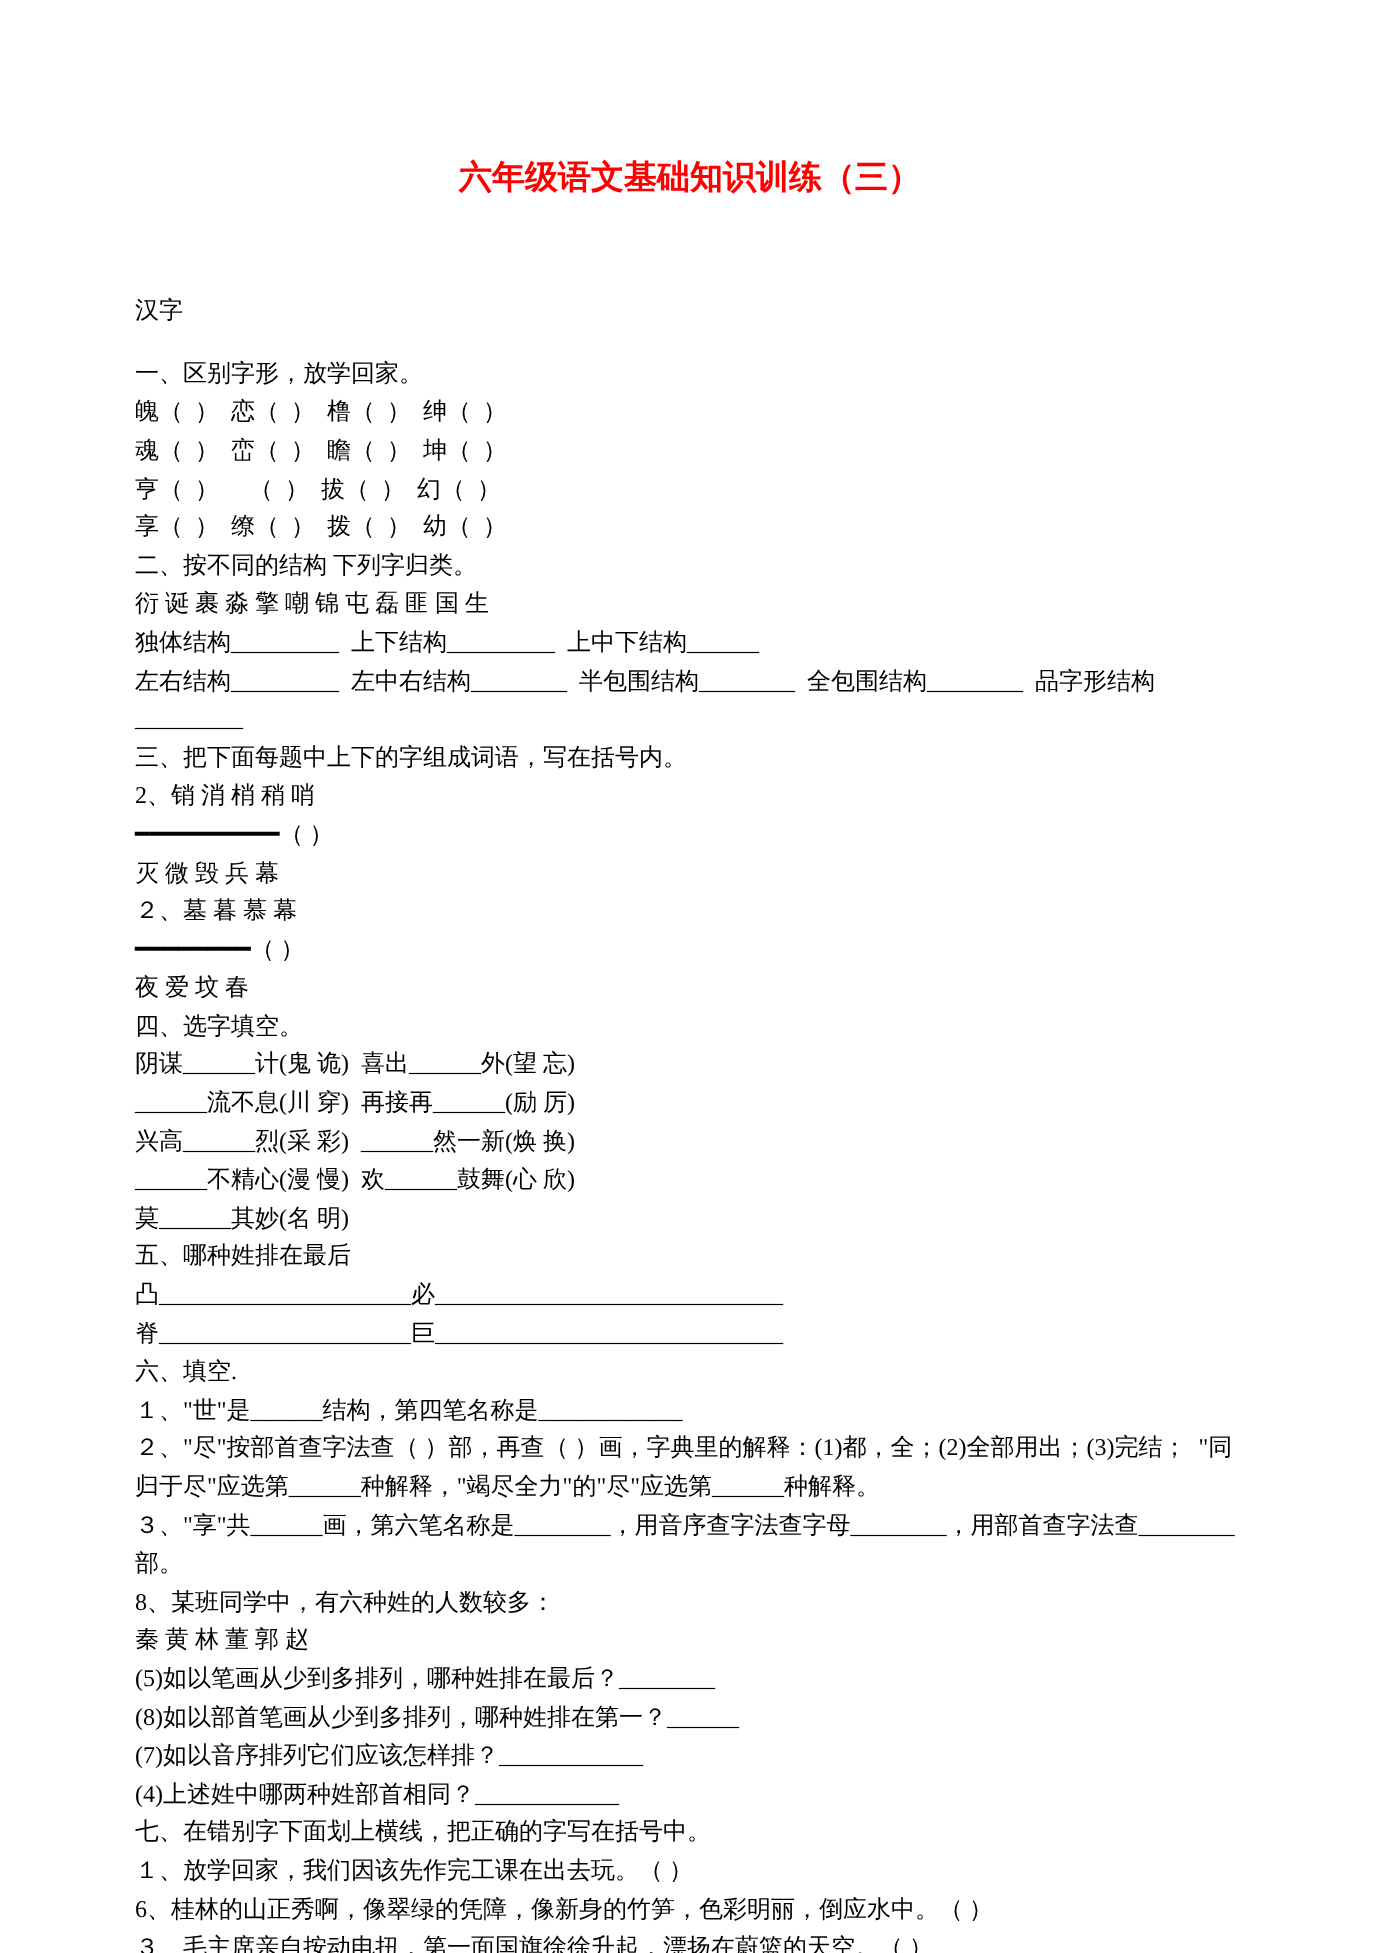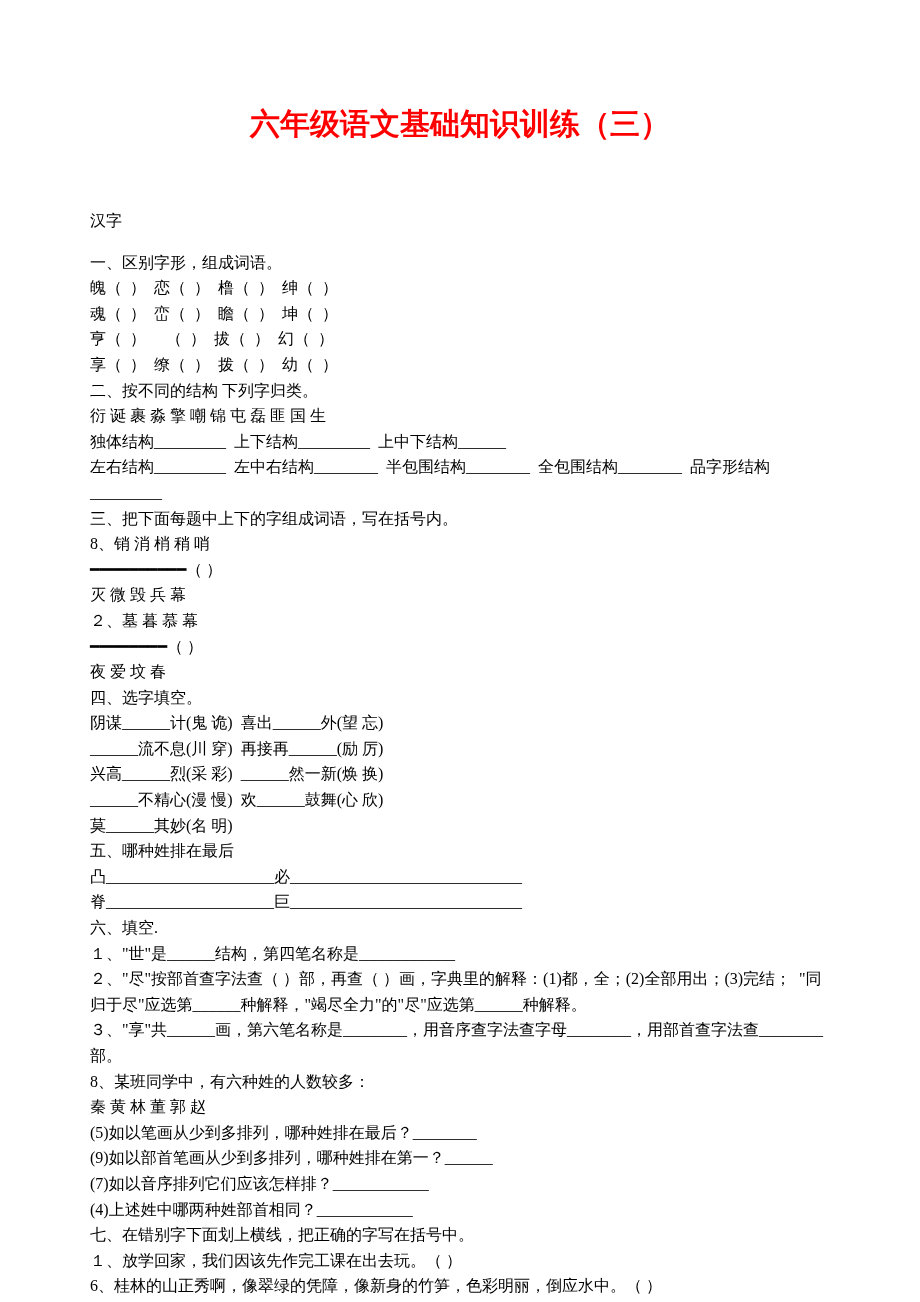--- a/index.html
+++ b/index.html
@@ -8,54 +8,54 @@
     line-height: 1.6;
     color: #000;
     background: #fff;
     width: 920px;
     margin: 0;
     padding: 100px 90px 60px 90px;
     box-sizing: border-box;
   }
   .title {
     color: #ff0000;
-    font-size: 30px;
+    font-size: 22px;
     font-weight: bold;
     text-align: center;
     margin-bottom: 60px;
   }
   .line {
     margin: 0;
     white-space: pre-wrap;
   }
   .section-gap {
     height: 16px;
   }
 </style>
 </head>
 <body>
 
 <div class="title">六年级语文基础知识训练（三）</div>
 
 <p class="line">汉字</p>
 <div class="section-gap"></div>
 
-<p class="line">一、区别字形，组成词语。</p>
+<p class="line">一、区别字形，放学回家。</p>
 <p class="line">魄（  ）  恋（  ）  橹（  ）  绅（  ）</p>
 <p class="line">魂（  ）  峦（  ）  瞻（  ）  坤（  ）</p>
 <p class="line">亨（  ）     （  ）  拔（  ）  幻（  ）</p>
 <p class="line">享（  ）  缭（  ）  拨（  ）  幼（  ）</p>
 
 <p class="line">二、按不同的结构 下列字归类。</p>
 <p class="line">衍 诞 裹 淼 擎 嘲 锦 屯 磊 匪 国 生</p>
 <p class="line">独体结构_________  上下结构_________  上中下结构______</p>
 <p class="line">左右结构_________  左中右结构________  半包围结构________  全包围结构________  品字形结构_________</p>
 
 <p class="line">三、把下面每题中上下的字组成词语，写在括号内。</p>
-<p class="line">8、销 消 梢 稍 哨</p>
+<p class="line">2、销 消 梢 稍 哨</p>
 <p class="line">━━━━━━━━━━（ ）</p>
 <p class="line">灭 微 毁 兵 幕</p>
 <p class="line">２、墓 暮 慕 幕</p>
 <p class="line">━━━━━━━━（ ）</p>
 <p class="line">夜 爱 坟 春</p>
 
 <p class="line">四、选字填空。</p>
 <p class="line">阴谋______计(鬼 诡)  喜出______外(望 忘)</p>
 <p class="line">______流不息(川 穿)  再接再______(励 厉)</p>
 <p class="line">兴高______烈(采 彩)  ______然一新(焕 换)</p>
@@ -66,20 +66,20 @@
 <p class="line">凸_____________________必_____________________________</p>
 <p class="line">脊_____________________巨_____________________________</p>
 
 <p class="line">六、填空.</p>
 <p class="line">１、"世"是______结构，第四笔名称是____________</p>
 <p class="line">２、"尽"按部首查字法查（ ）部，再查（ ）画，字典里的解释：(1)都，全；(2)全部用出；(3)完结；  "同归于尽"应选第______种解释，"竭尽全力"的"尽"应选第______种解释。</p>
 <p class="line">３、"享"共______画，第六笔名称是________，用音序查字法查字母________，用部首查字法查________部。</p>
 <p class="line">8、某班同学中，有六种姓的人数较多：</p>
 <p class="line">秦 黄 林 董 郭 赵</p>
 <p class="line">(5)如以笔画从少到多排列，哪种姓排在最后？________</p>
-<p class="line">(9)如以部首笔画从少到多排列，哪种姓排在第一？______</p>
+<p class="line">(8)如以部首笔画从少到多排列，哪种姓排在第一？______</p>
 <p class="line">(7)如以音序排列它们应该怎样排？____________</p>
 <p class="line">(4)上述姓中哪两种姓部首相同？____________</p>
 
 <p class="line">七、在错别字下面划上横线，把正确的字写在括号中。</p>
 <p class="line">１、放学回家，我们因该先作完工课在出去玩。（ ）</p>
 <p class="line">6、桂林的山正秀啊，像翠绿的凭障，像新身的竹笋，色彩明丽，倒应水中。（ ）</p>
 <p class="line">３、毛主席亲自按动电扭，第一面国旗徐徐升起，漂扬在蔚篮的天空。（ ）</p>
 
 </body></html>

